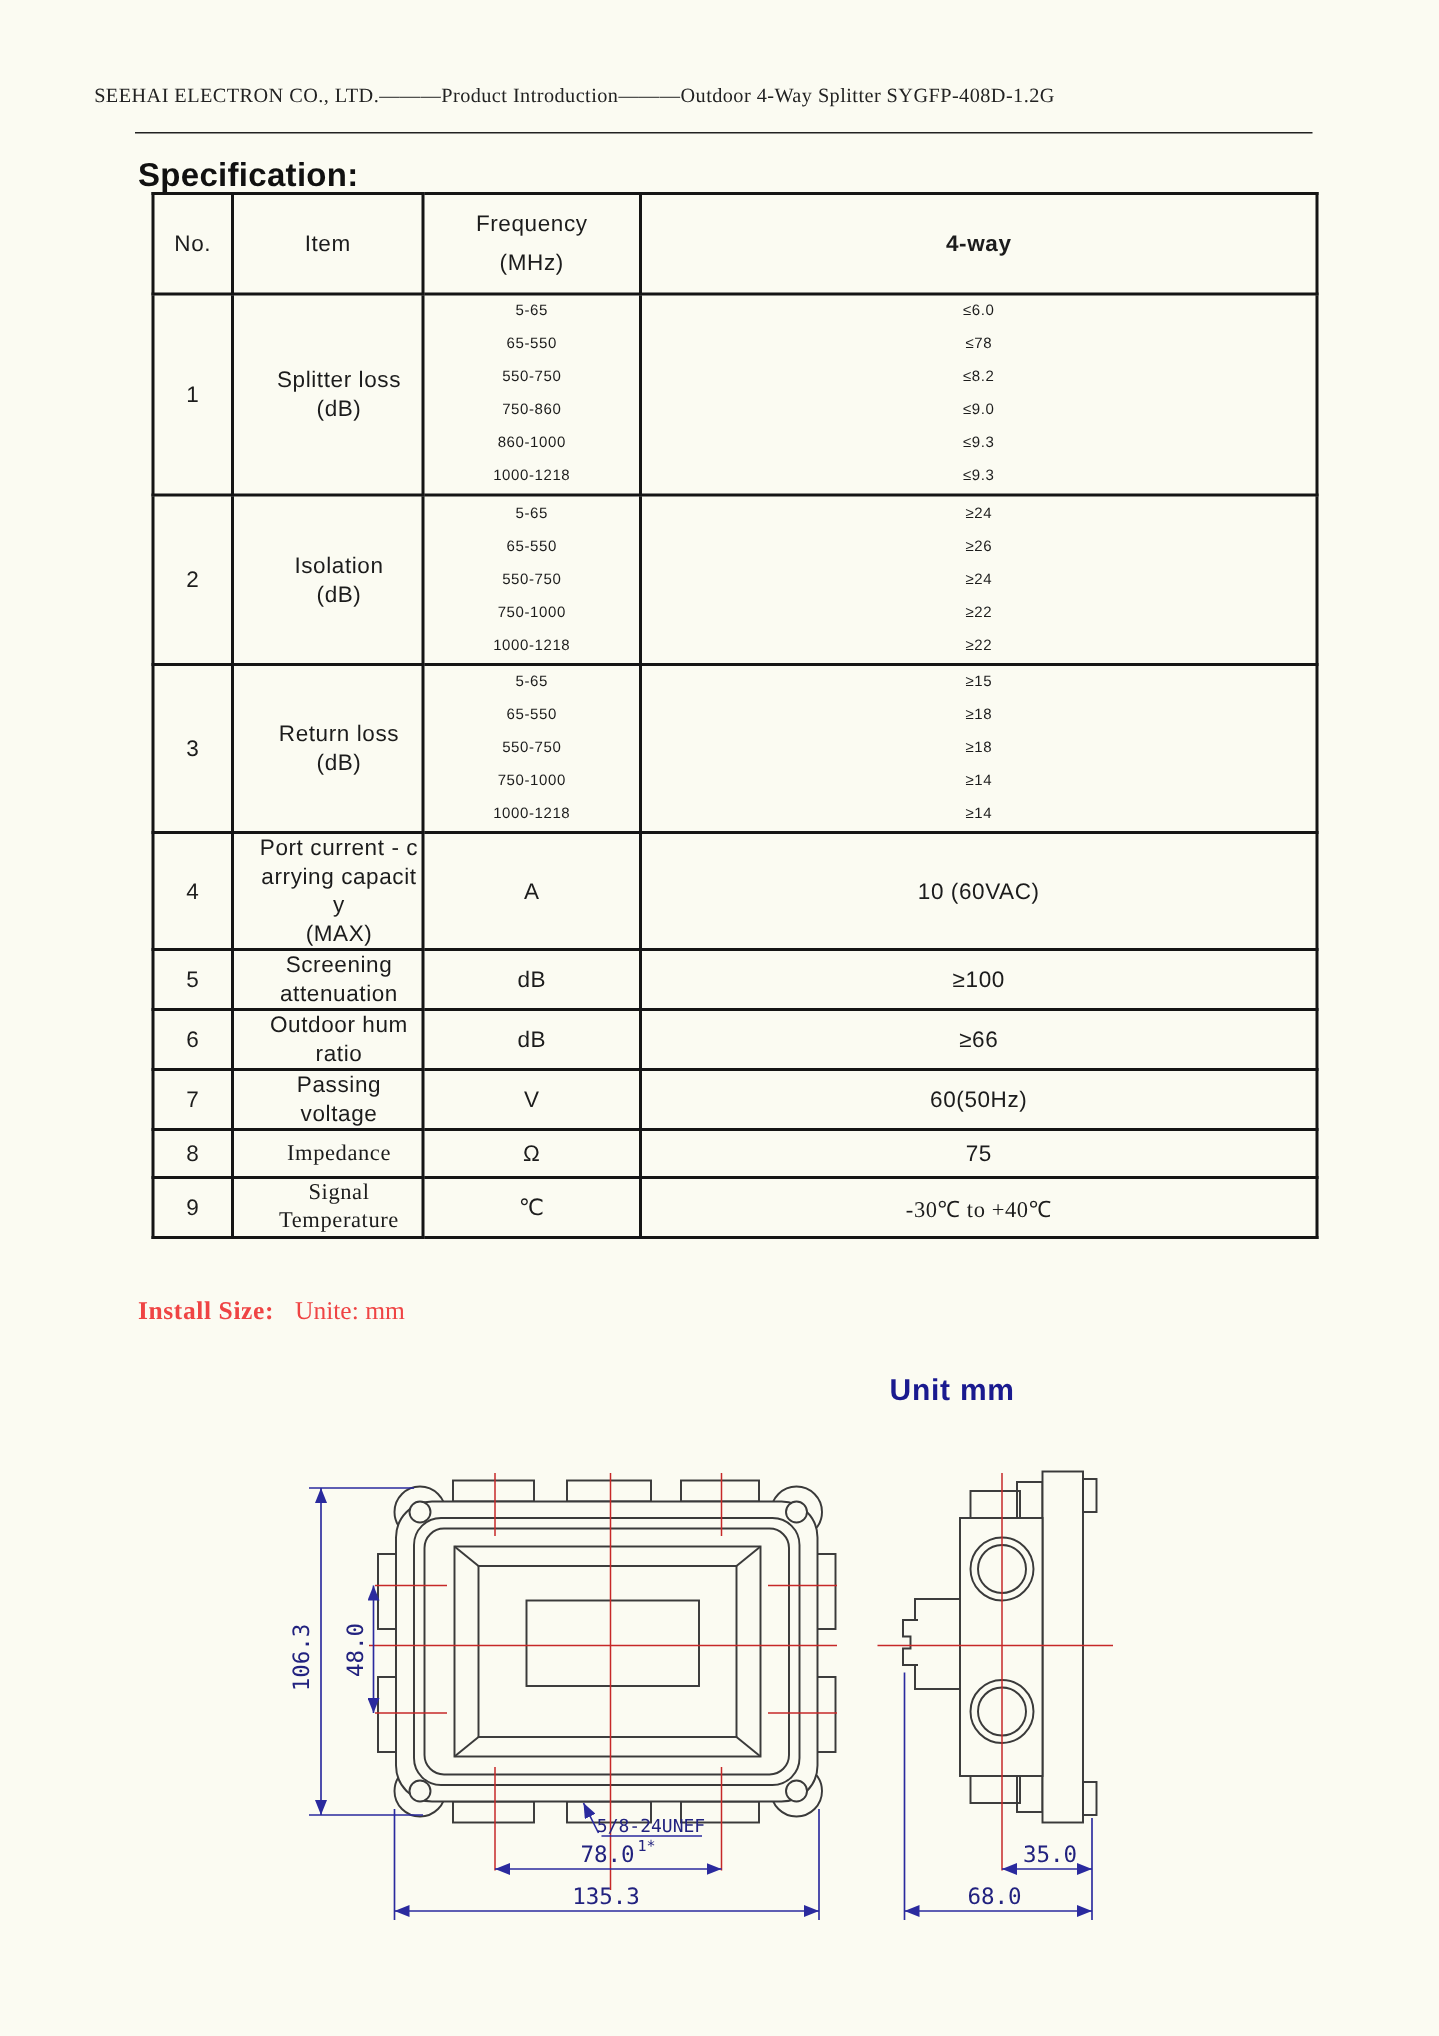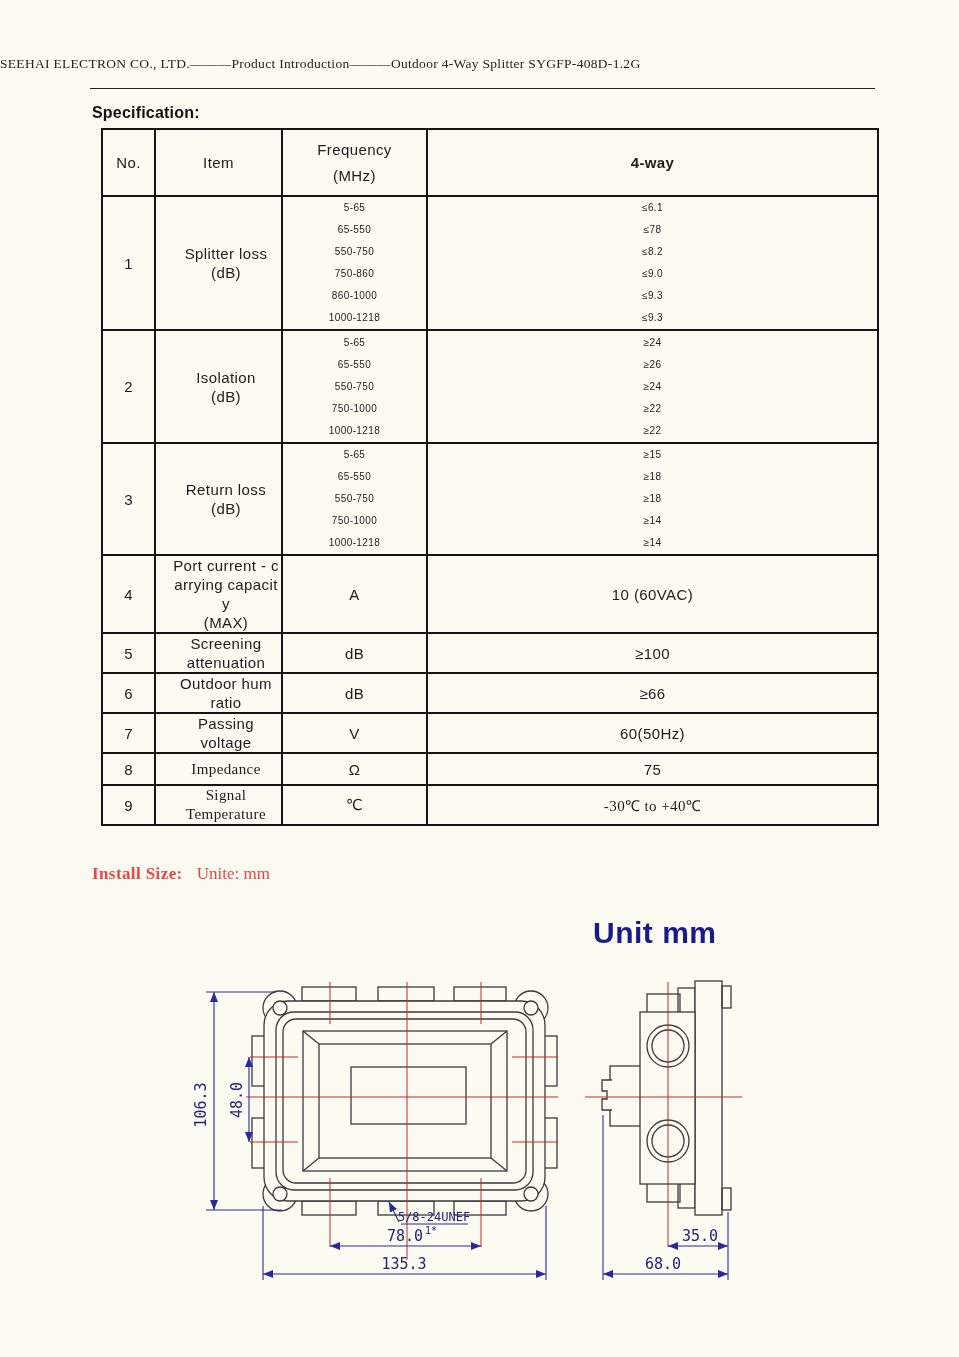--- a/index.html
+++ b/index.html
@@ -4,27 +4,27 @@
 <style>
   html,body{margin:0;padding:0;}
   body{
     width:959px;height:1357px;position:relative;
     background:#fbfbf2;color:#1c1c1c;
     font-family:"Liberation Sans","DejaVu Sans",sans-serif;
     overflow:hidden;
   }
   .abs{position:absolute;}
   .page-header{
-    top:56px;left:0;width:766px;text-align:left;
+    top:56px;left:0;width:766px;text-align:center;
     font-family:"Liberation Serif","DejaVu Serif",serif;
     font-size:13.5px;letter-spacing:0.3px;color:#222;
   }
   .divider{top:88px;left:90px;width:785px;border-top:1.6px solid #222;height:0;}
   .spec-heading{
-    top:104px;left:92px;font-size:16px;font-weight:bold;letter-spacing:0.2px;color:#111;
+    top:104px;left:92px;font-size:22px;font-weight:bold;letter-spacing:0.2px;color:#111;
   }
   table.spec{border-collapse:collapse;table-layout:fixed;background:transparent;margin-left:16px;}
   table.spec td{
     border:2px solid #151515;padding:0;text-align:center;vertical-align:middle;
     font-size:15px;letter-spacing:0.4px;color:#1c1c1c;
   }
   .hdr-row td{height:65px;}
   .hdr-freq div{line-height:26px;}
   .way-hdr{font-weight:bold;}
   .stack div{line-height:22px;font-size:10px;}
@@ -32,21 +32,21 @@
   .serif-item{font-family:Liberation Serif, serif;letter-spacing:0.6px;}
   .r1{height:132px;}.r2{height:113px;}.r3{height:112px;}
   .r4{height:76px;}.r5{height:36px;}.r6{height:35px;}
   .r7{height:35px;}.r8{height:32px;}.r9{height:34px;}
   .install-heading{
     top:864px;left:92px;font-family:"Liberation Serif","DejaVu Serif",serif;font-size:17px;color:#ef4444;
   }
   .install-heading .bold{font-weight:bold;letter-spacing:0.4px;}
   .install-heading .unit{margin-left:14px;}
   .unit-mm{
-    top:916px;left:593px;font-size:30px;font-weight:bold;color:#1a1a8f;letter-spacing:0.5px;
+    top:916px;left:593px;font-size:20px;font-weight:bold;color:#1a1a8f;letter-spacing:0.5px;
   }
   svg text{
     font-family:"DejaVu Sans Mono","Liberation Mono",monospace;
     fill:#22227f;
   }
   .dim-text{font-size:15px;}
   .dim-text-sm{font-size:12px;}
   .dim-text-xs{font-size:10px;}
 </style>
 </head>
@@ -83,21 +83,21 @@
     </td>
     <td class="stack">
       <div>5-65</div>
       <div>65-550</div>
       <div>550-750</div>
       <div>750-860</div>
       <div>860-1000</div>
       <div>1000-1218</div>
     </td>
     <td class="stack">
-      <div>≤6.1</div>
+      <div>≤6.0</div>
       <div>≤78</div>
       <div>≤8.2</div>
       <div>≤9.0</div>
       <div>≤9.3</div>
       <div>≤9.3</div>
     </td>
   </tr>
 
   <tr class="r2">
     <td>2</td>

